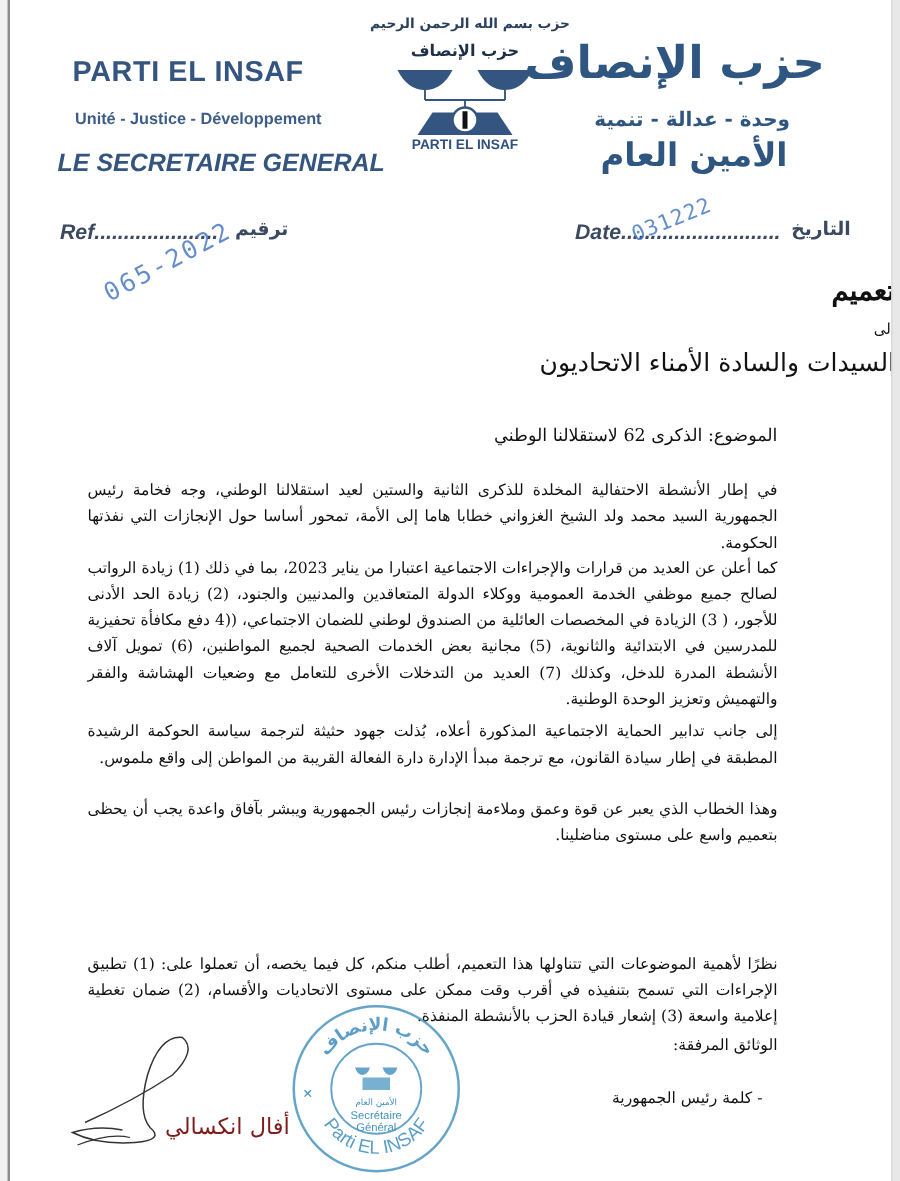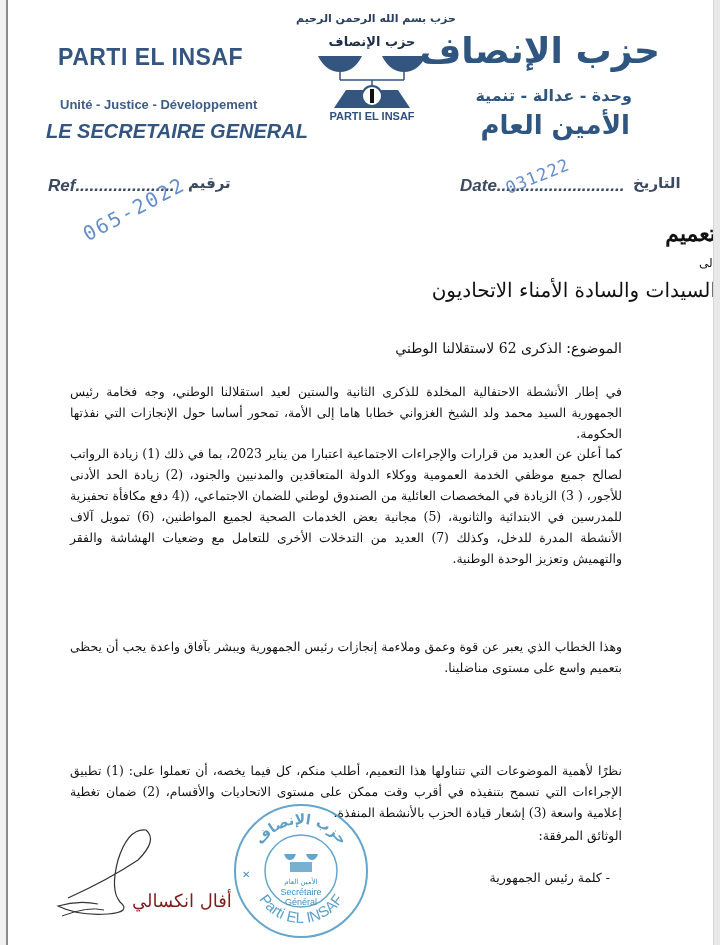--- a/index.html
+++ b/index.html
@@ -18,21 +18,21 @@
   .edge-right {
     position: absolute; right: 0; top: 0; width: 6px; height: 945px;
     background: #e8e8e8; border-left: 1px solid #d6d6d6;
   }
   .abs { position: absolute; }
   .fr-title {
     left: 50px; top: 44px; font-family: "Liberation Sans", sans-serif;
     font-weight: bold; font-size: 23px; color: #34557f; letter-spacing: 0.5px;
   }
   .fr-motto {
-    left: 52px; top: 97px; font-family: "Liberation Sans", sans-serif;
+    left: 52px; top: 87px; font-family: "Liberation Sans", sans-serif;
     font-weight: bold; font-size: 13px; color: #3e5d86;
   }
   .fr-sg {
     left: 38px; top: 120px; font-family: "Liberation Sans", sans-serif;
     font-style: italic; font-weight: bold; font-size: 20px; color: #34557f;
   }
   .ar-title {
     right: 54px; top: 30px; font-family: "DejaVu Sans", sans-serif;
     font-weight: bold; font-size: 36px; color: #2f5680; direction: rtl;
   }
@@ -142,20 +142,21 @@
   <div class="abs handwritten hw-date">031222</div>
 
   <div class="abs heading h-main">تعميم</div>
   <div class="abs heading h-rec">السيدات والسادة الأمناء الاتحاديون</div>
   <div class="abs heading h-to">إلى</div>
 
   <div class="abs subject">الموضوع: الذكرى 62 لاستقلالنا الوطني</div>
 
   <div class="body p1">في إطار الأنشطة الاحتفالية المخلدة للذكرى الثانية والستين لعيد استقلالنا الوطني، وجه فخامة رئيس الجمهورية السيد محمد ولد الشيخ الغزواني خطابا هاما إلى الأمة، تمحور أساسا حول الإنجازات التي نفذتها الحكومة.</div>
   <div class="body p2">كما أعلن عن العديد من قرارات والإجراءات الاجتماعية اعتبارا من يناير 2023، بما في ذلك (1) زيادة الرواتب لصالح جميع موظفي الخدمة العمومية ووكلاء الدولة المتعاقدين والمدنيين والجنود، (2) زيادة الحد الأدنى للأجور، ( 3) الزيادة في المخصصات العائلية من الصندوق لوطني للضمان الاجتماعي، ((4 دفع مكافأة تحفيزية للمدرسين في الابتدائية والثانوية، (5) مجانية بعض الخدمات الصحية لجميع المواطنين، (6) تمويل آلاف الأنشطة المدرة للدخل، وكذلك (7) العديد من التدخلات الأخرى للتعامل مع وضعيات الهشاشة والفقر والتهميش وتعزيز الوحدة الوطنية.</div>
+  <div class="body p3">إلى جانب تدابير الحماية الاجتماعية المذكورة أعلاه، بُذلت جهود حثيثة لترجمة سياسة الحوكمة الرشيدة المطبقة في إطار سيادة القانون، مع ترجمة مبدأ الإدارة دارة الفعالة القريبة من المواطن إلى واقع ملموس.</div>
   <div class="body p4">وهذا الخطاب الذي يعبر عن قوة وعمق وملاءمة إنجازات رئيس الجمهورية ويبشر بآفاق واعدة يجب أن يحظى بتعميم واسع على مستوى مناضلينا.</div>
   <div class="body p6">نظرًا لأهمية الموضوعات التي تتناولها هذا التعميم، أطلب منكم، كل فيما يخصه، أن تعملوا على: (1) تطبيق الإجراءات التي تسمح بتنفيذه في أقرب وقت ممكن على مستوى الاتحاديات والأقسام، (2) ضمان تغطية إعلامية واسعة (3) إشعار قيادة الحزب بالأنشطة المنفذة.</div>
 
   <div class="abs attach-label">الوثائق المرفقة:</div>
   <div class="abs attach-item">-   كلمة رئيس الجمهورية</div>
 
   <svg class="abs signature" viewBox="0 0 110 110">
     <path d="M20 78 Q60 60 90 40 Q110 20 98 10 Q80 8 70 40 Q62 70 72 82 Q84 92 60 94 Q30 96 10 86 Q30 80 50 84" fill="none" stroke="#333" stroke-width="1.2"></path>
     <path d="M14 96 Q40 86 56 90" fill="none" stroke="#333" stroke-width="1"></path>
   </svg>

